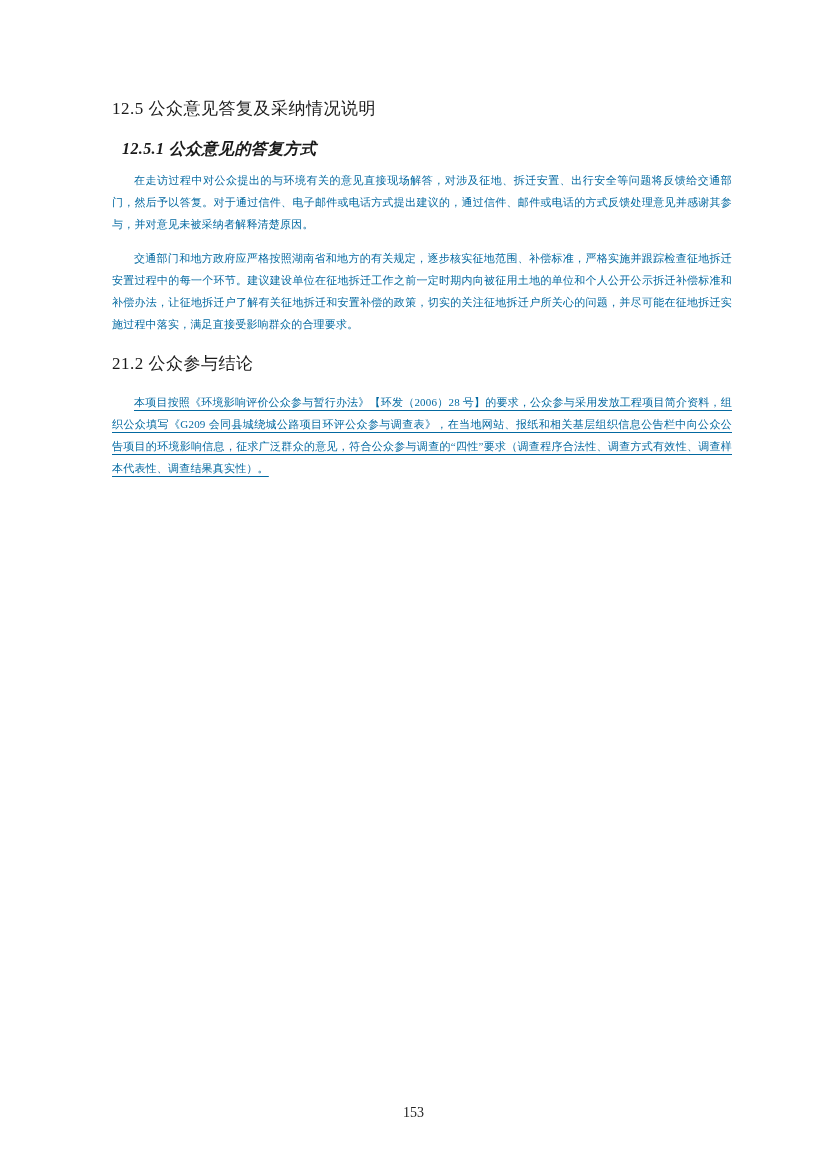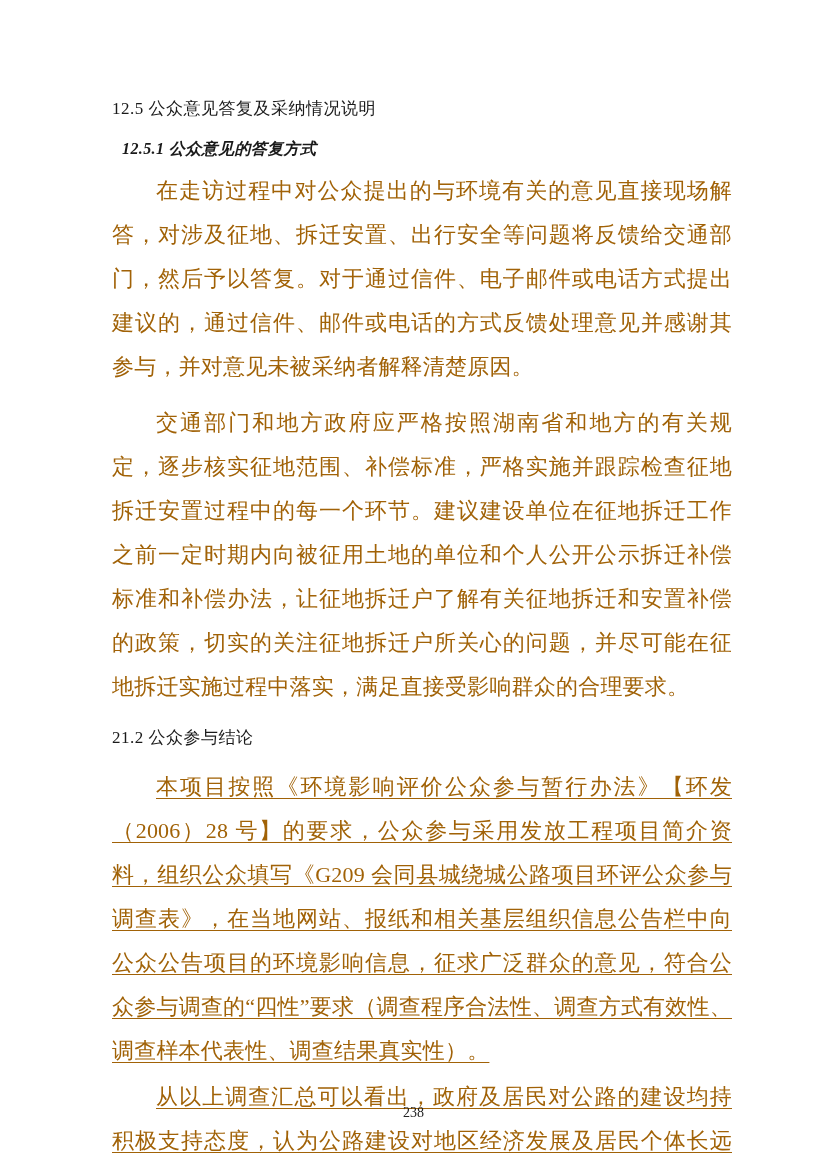--- a/index.html
+++ b/index.html
@@ -36,22 +36,22 @@
   .h3 {
     font-size: 16px;
     color: #1a1a1a;
     margin: 0 0 8px 0;
     padding-left: 10px;
     line-height: 1.6;
     letter-spacing: 0.4px;
     font-style: italic;
   }
   .para {
-    font-size: 22px;
-    color: #a16207;
+    font-size: 11px;
+    color: #0369a1;
     line-height: 2.0;
     text-align: justify;
     text-justify: inter-ideograph;
     text-indent: 2em;
     margin: 0 0 2px 0;
     letter-spacing: 0.2px;
   }
   .para.underlined {
     text-decoration: underline;
     text-underline-offset: 4px;
@@ -86,18 +86,17 @@
 
 
     <p class="para">交通部门和地方政府应严格按照湖南省和地方的有关规定，逐步核实征地范围、补偿标准，严格实施并跟踪检查征地拆迁安置过程中的每一个环节。建议建设单位在征地拆迁工作之前一定时期内向被征用土地的单位和个人公开公示拆迁补偿标准和补偿办法，让征地拆迁户了解有关征地拆迁和安置补偿的政策，切实的关注征地拆迁户所关心的问题，并尽可能在征地拆迁实施过程中落实，满足直接受影响群众的合理要求。</p>
 
     <div class="spacer-md"></div>
 
     <h2 class="h2">21.2  公众参与结论</h2>
 
     <p class="para underlined">本项目按照《环境影响评价公众参与暂行办法》【环发（2006）28 号】的要求，公众参与采用发放工程项目简介资料，组织公众填写《G209 会同县城绕城公路项目环评公众参与调查表》，在当地网站、报纸和相关基层组织信息公告栏中向公众公告项目的环境影响信息，征求广泛群众的意见，符合公众参与调查的“四性”要求（调查程序合法性、调查方式有效性、调查样本代表性、调查结果真实性）。</p>
 
-    <p class="para underlined">从以上调查汇总可以看出，政府及居民对公路的建设均持积极支持态度，认为公路建设对地区经济发展及居民个体长远利益均有积极的推动作用。通过公众调查意见表结果显示，群众最关心拆迁安置的补偿政策与建设中产生的噪声和扬尘，在下步工作中业主单位需做好本项目的征地、搬迁安置工作，把群众的利益落到实处，减小纠纷，确保移民生产、生活得到妥善安排；同时将项目对环境的污染尽可能的降至最低程度。</p>
 
   </div>
 
-  <div class="page-number">238</div>
+  <div class="page-number">153</div>
 </div>
 
 </body></html>

